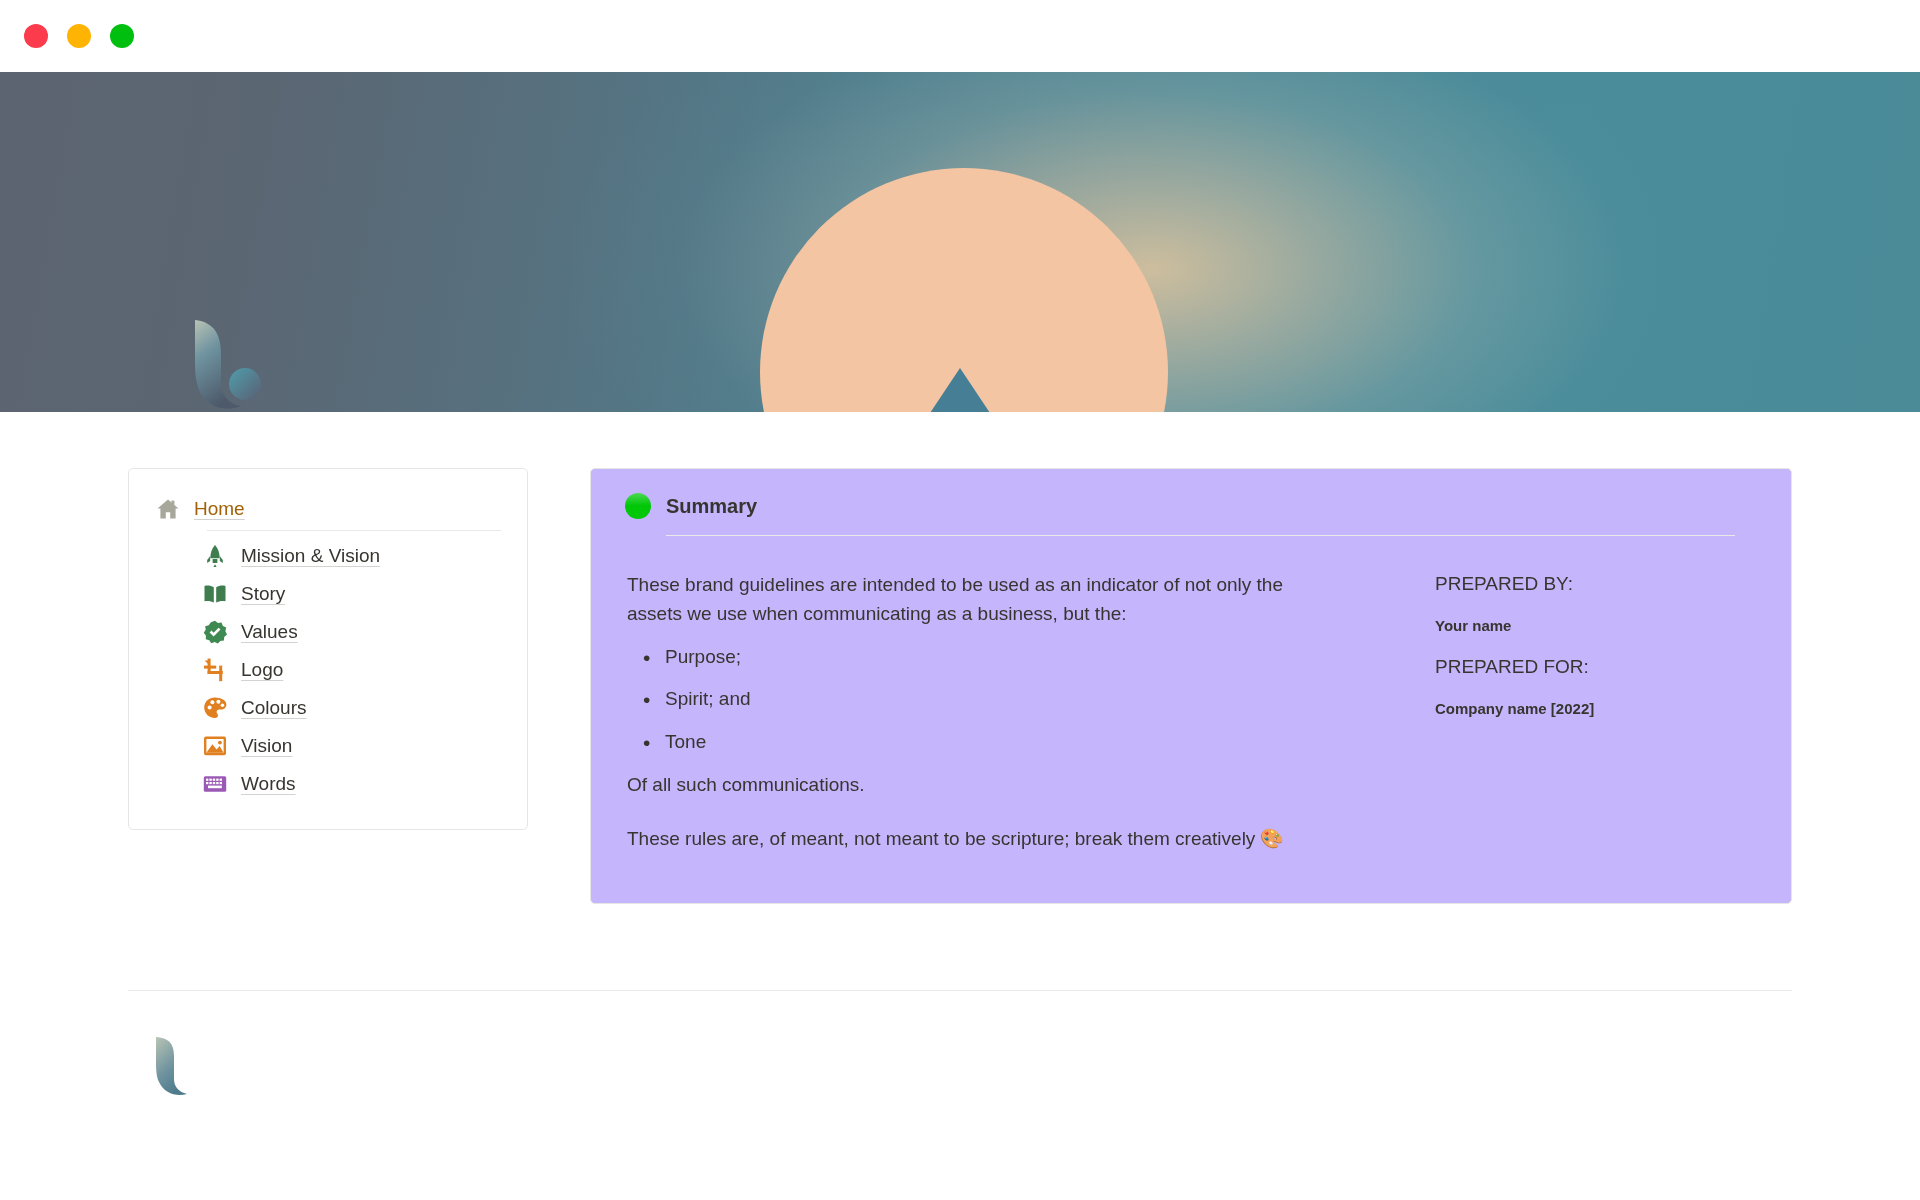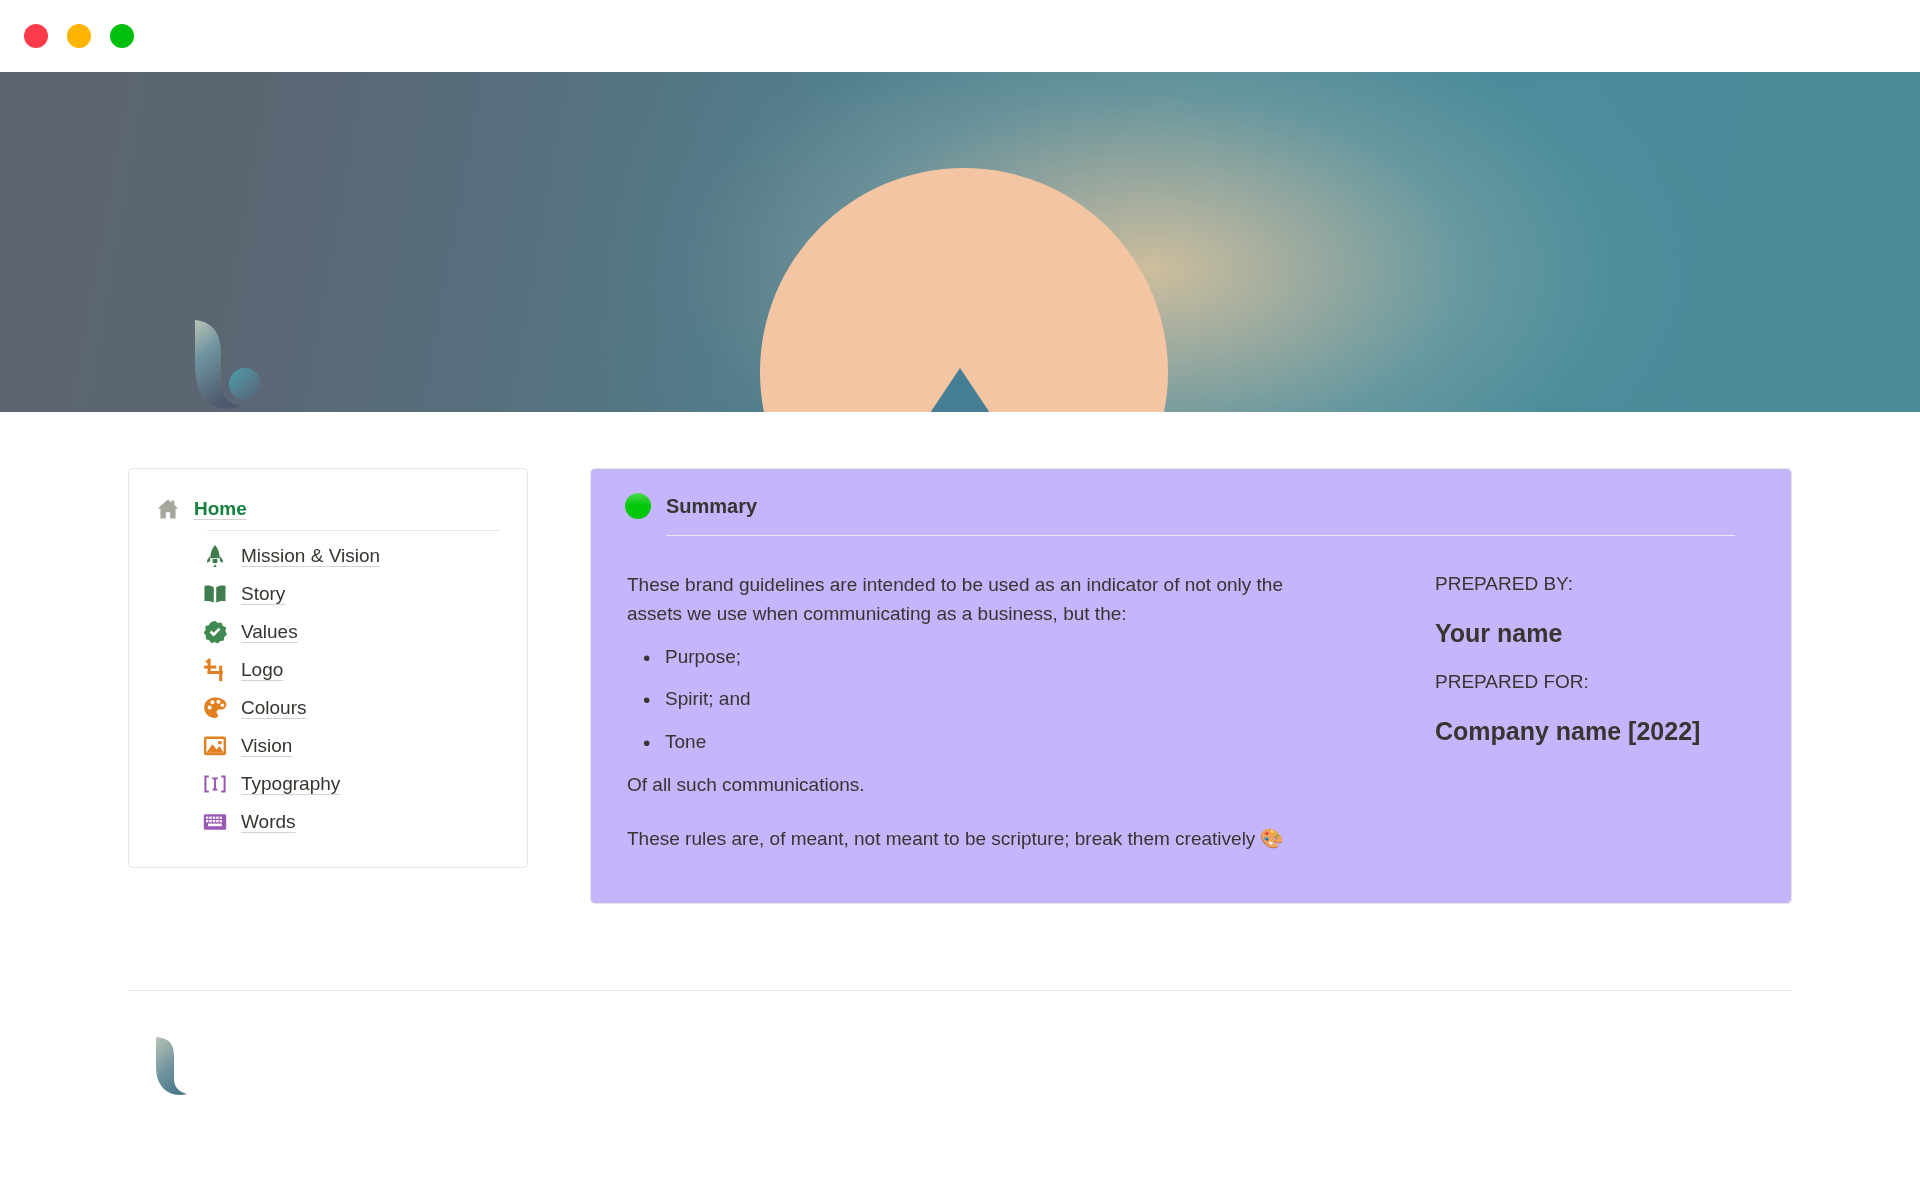--- a/index.html
+++ b/index.html
@@ -152,23 +152,22 @@
   .nav-label {
     font-size: 19px;
     color: #37352f;
     text-decoration: underline;
     text-decoration-color: rgba(55,53,47,0.22);
     text-underline-offset: 4px;
     text-decoration-thickness: 1px;
     white-space: nowrap;
   }
   .nav-label-home {
-    color: #15803d;
+    color: #a16207;
     text-decoration-color: rgba(155,154,151,0.45);
-    font-weight: bold;
   }
 
   
   .summary-card {
     flex: 1 1 auto;
     border: 1px solid #e6e6e4;
     border-radius: 5px;
     background: #c4b5fd;
     padding: 24px 34px 44px 34px;
     min-height: 436px;
@@ -236,21 +235,21 @@
   .para-tight { margin-top: 12px; }
   .para-spaced { margin-top: 24px; }
 
   .meta-label {
     font-size: 19px;
     color: #37352f;
     line-height: 1.5;
     white-space: nowrap;
   }
   .meta-value {
-    font-size: 25px;
+    font-size: 15px;
     font-weight: 700;
     color: #37352f;
     line-height: 1.5;
     margin-top: 16px;
     margin-bottom: 16px;
     white-space: nowrap;
   }
 
   
   .footer-rule {
@@ -388,33 +387,20 @@
           <svg width="24" height="22" viewBox="0 0 24 22">
             <rect x="1" y="1.6" width="22" height="18.6" rx="2" fill="#e08020"></rect>
             <rect x="3.4" y="4" width="17.2" height="13.8" fill="#ffffff"></rect>
             <path d="M3.4 17.8 L9.4 9.2 L13.6 14.4 L16.6 11 L20.6 17.8 Z" fill="#e08020"></path>
             <circle cx="16.9" cy="7.6" r="1.9" fill="#e08020"></circle>
           </svg>
         </span>
         <span class="nav-label">Vision</span>
       </div>
 
-      <div class="nav-row">
-        <span class="nav-indent"></span>
-        <span class="nav-icon">
-          <svg width="24" height="22" viewBox="0 0 24 22" fill="none" stroke="#9b59b6" stroke-width="2">
-            <path d="M5.8 3.4 L2.4 3.4 L2.4 18.6 L5.8 18.6"></path>
-            <path d="M18.2 3.4 L21.6 3.4 L21.6 18.6 L18.2 18.6"></path>
-            <path d="M9.2 5.4 L14.8 5.4"></path>
-            <path d="M12 5.4 L12 16.6"></path>
-            <path d="M9.6 16.6 L14.4 16.6"></path>
-          </svg>
-        </span>
-        <span class="nav-label">Typography</span>
-      </div>
 
       <div class="nav-row">
         <span class="nav-indent"></span>
         <span class="nav-icon">
           <svg width="24" height="18" viewBox="0 0 24 18">
             <rect x="0.8" y="1.2" width="22.4" height="15.6" rx="1.6" fill="#9b59b6"></rect>
             <g fill="#ffffff">
               <rect x="3" y="3.6" width="2.4" height="2.2"></rect>
               <rect x="6.4" y="3.6" width="2.4" height="2.2"></rect>
               <rect x="9.8" y="3.6" width="2.4" height="2.2"></rect>

